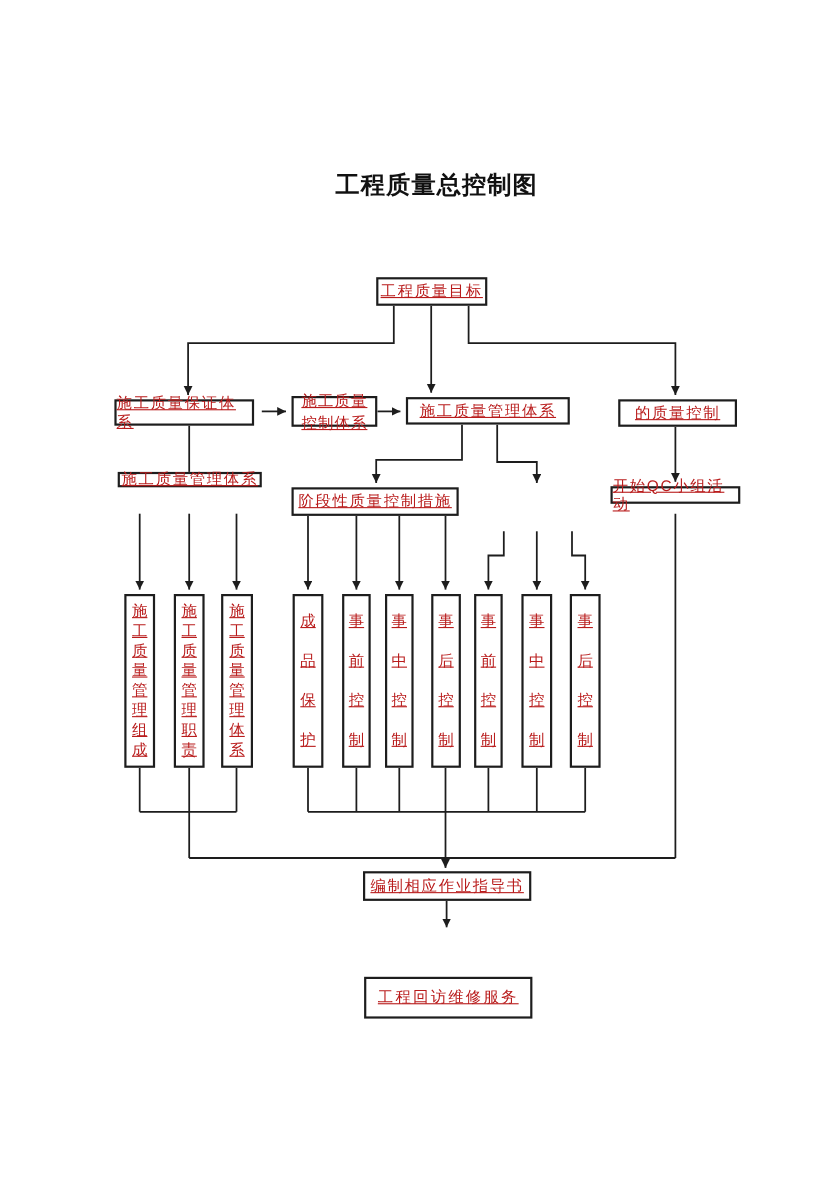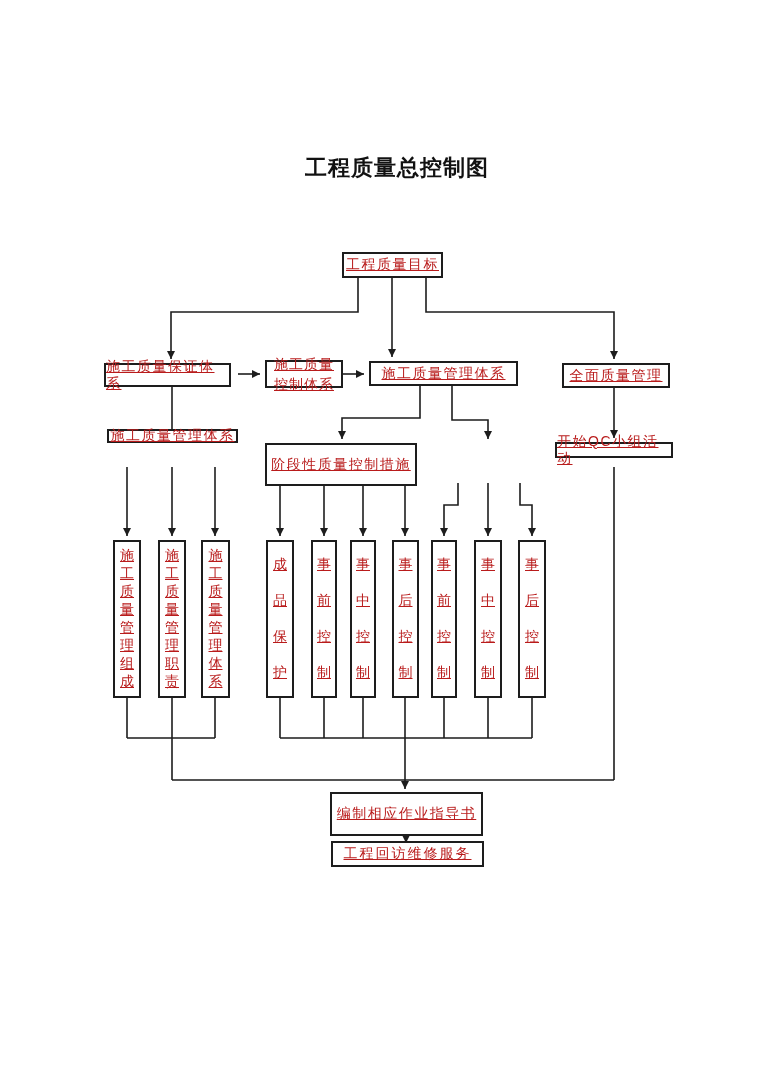--- a/index.html
+++ b/index.html
@@ -81,24 +81,24 @@
       <path d="M406,819 V843" marker-end="url(#ah)"></path>
     </g>
   </svg>
 
   <div class="box" style="left:342px; top:252px; width:101px; height:26px;">工程质量目标</div>
 
   <div class="box" style="left:104px; top:363px; width:127px; height:24px;">施工质量保证体系</div>
   <div class="box two-line" style="left:265px; top:360px; width:78px; height:28px;">施工质量
 控制体系</div>
   <div class="box" style="left:369px; top:361px; width:149px; height:25px;">施工质量管理体系</div>
-  <div class="box" style="left:562px; top:363px; width:108px; height:25px;">全面质量管理</div>
+  <div class="box" style="left:562px; top:363px; width:108px; height:25px;">的质量控制</div>
 
   <div class="box" style="left:107px; top:429px; width:131px; height:14px;">施工质量管理体系</div>
-  <div class="box" style="left:265px; top:443px; width:152px; height:43px;">阶段性质量控制措施</div>
+  <div class="box" style="left:265px; top:443px; width:152px; height:26px;">阶段性质量控制措施</div>
   <div class="box" style="left:555px; top:442px; width:118px; height:16px;">开始QC小组活动</div>
 
   <div class="box vbox" style="left:113px; top:540px; width:28px; height:158px;">
       <span>施</span>
       <span>工</span>
       <span>质</span>
       <span>量</span>
       <span>管</span>
       <span>理</span>
       <span>组</span>
@@ -162,16 +162,16 @@
       <span>控</span>
       <span>制</span>
     </div>
   <div class="box vbox" style="left:518px; top:540px; width:28px; height:158px;">
       <span>事</span>
       <span>后</span>
       <span>控</span>
       <span>制</span>
     </div>
 
-  <div class="box" style="left:330px; top:792px; width:153px; height:44px;">编制相应作业指导书</div>
-  <div class="box" style="left:331px; top:841px; width:153px; height:26px; letter-spacing:2px;">工程回访维修服务</div>
+  <div class="box" style="left:330px; top:792px; width:153px; height:27px;">编制相应作业指导书</div>
+  <div class="box" style="left:331px; top:888px; width:153px; height:38px; letter-spacing:2px;">工程回访维修服务</div>
 
 </div>
 
 </body></html>

